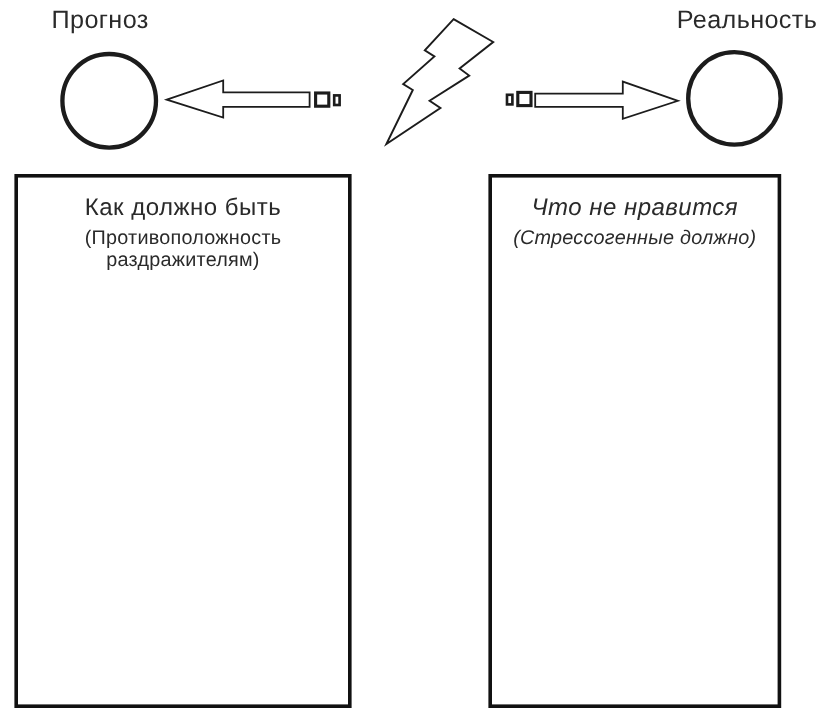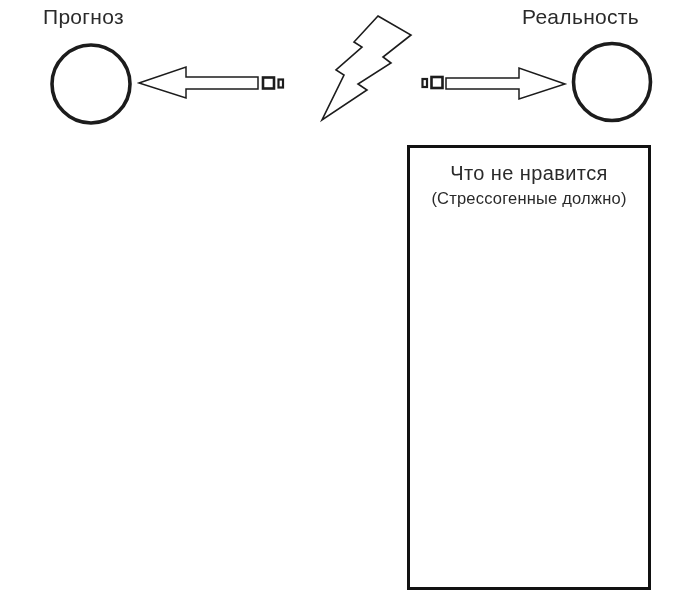--- a/index.html
+++ b/index.html
@@ -23,40 +23,40 @@
   .top-label {
     position: absolute;
     top: 5px;
     font-size: 21px;
     line-height: 24px;
     color: var(--text);
     letter-spacing: 0.3px;
     white-space: nowrap;
   }
   .label-left  { left: 43px; }
-  .label-right { left: 522px; }
+  .label-right { left: 564px; }
 
   .shape-layer {
     position: absolute;
     left: 0; top: 0;
     width: 700px; height: 603px;
     color: var(--line);
   }
 
   .box {
     position: absolute;
     top: 145px;
     height: 445px;
     border: 3px solid #111;
     background: var(--background);
     text-align: center;
     padding-top: 13px;
   }
   .box-left  { left: 12px;  width: 281px; }
-  .box-right { left: 407px; width: 244px; }
+  .box-right { left: 407px; width: 244px; font-style: italic; }
 
   .box-title {
     font-size: 20px;
     line-height: 24px;
     color: var(--text);
     letter-spacing: 0.4px;
   }
   .box-subtitle {
     margin-top: 4px;
     font-size: 16.5px;
@@ -89,19 +89,23 @@
     <rect x="263" y="77.5" width="11" height="11" fill="#ffffff" stroke="currentColor" stroke-width="2.6"></rect>
     <rect x="278.5" y="79.5" width="4.5" height="8" fill="#ffffff" stroke="currentColor" stroke-width="2.2"></rect>
 
     <polygon points="565,84 519,68 519,78 446,78 446,89 519,89 519,99" fill="#ffffff" stroke="currentColor" stroke-width="1.5"></polygon>
     <rect x="431.5" y="77" width="11" height="11" fill="#ffffff" stroke="currentColor" stroke-width="2.6"></rect>
     <rect x="422.5" y="79" width="4.5" height="8" fill="#ffffff" stroke="currentColor" stroke-width="2.2"></rect>
 
     <polygon points="378,16 411,35 383,57 391,63 358,84 367,90 322,120 344,75 336,70 362,47 354,42" fill="#ffffff" stroke="currentColor" stroke-width="1.6" stroke-linejoin="miter"></polygon>
   </svg>
 
+  <div class="box box-left">
+    <div class="box-title">Как должно быть</div>
+    <div class="box-subtitle narrow">(Противоположность раздражителям)</div>
+  </div>
 
   <div class="box box-right">
     <div class="box-title">Что не нравится</div>
     <div class="box-subtitle">(Стрессогенные должно)</div>
   </div>
 
 </div>
 
 </body></html>

